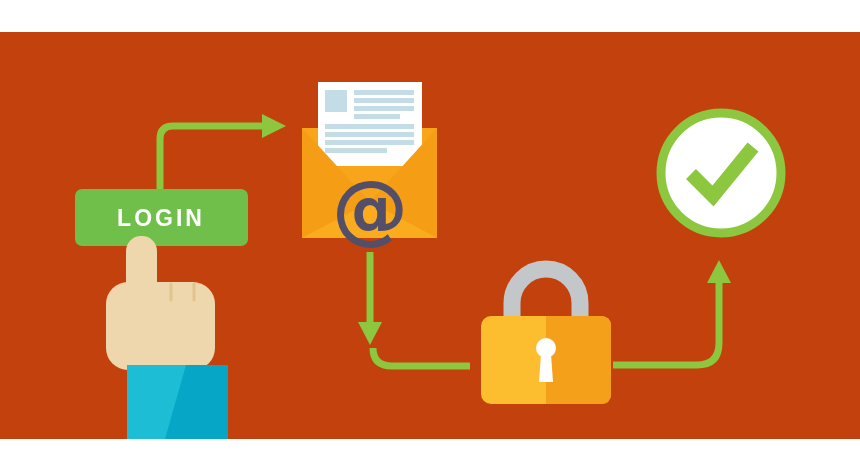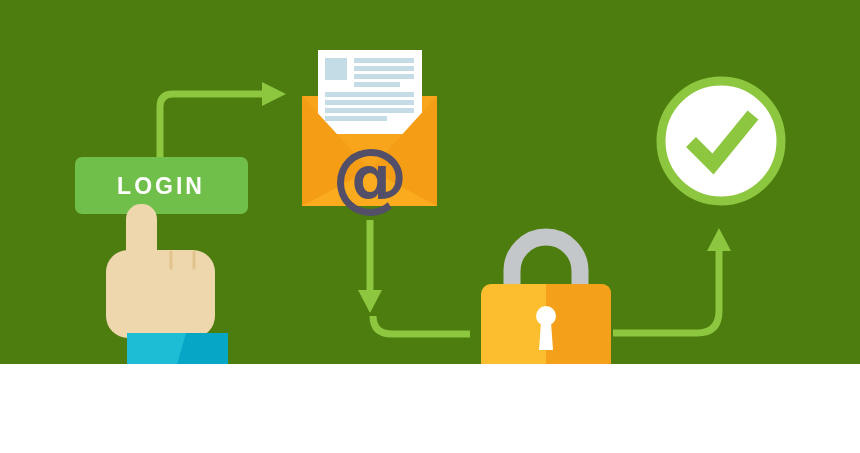--- a/index.html
+++ b/index.html
@@ -14,23 +14,24 @@
     --c-lock-light:#fcbe2e;
     --c-lock-dark:#f5a01a;
     --c-skin:#efd7ad;
     --c-skin-shade:#e2c38e;
     --c-sleeve-light:#1cbdd5;
     --c-sleeve-dark:#06a7c6;
   }
   html,body{margin:0;padding:0;background:#ffffff;}
   .stage{
     position:relative;
-    width:860px;height:364px;
-    background:#4d7c0f;
+    width:860px;height:407px;
+    background:#c2410c;
     overflow:hidden;
+    margin-top:32px;
   }
   svg{display:block;}
   .arrow-line{fill:none;stroke:var(--c-green);stroke-width:7;stroke-linecap:butt;}
   .arrow-head{fill:var(--c-green);}
   .f-btn{fill:var(--c-btn-green);}
   .f-env{fill:var(--c-env);}
   .f-env-side{fill:var(--c-env-side);}
   .f-env-bottom{fill:var(--c-env-bottom);}
   .f-paper{fill:var(--c-paper-line);}
   .f-skin{fill:var(--c-skin);}

